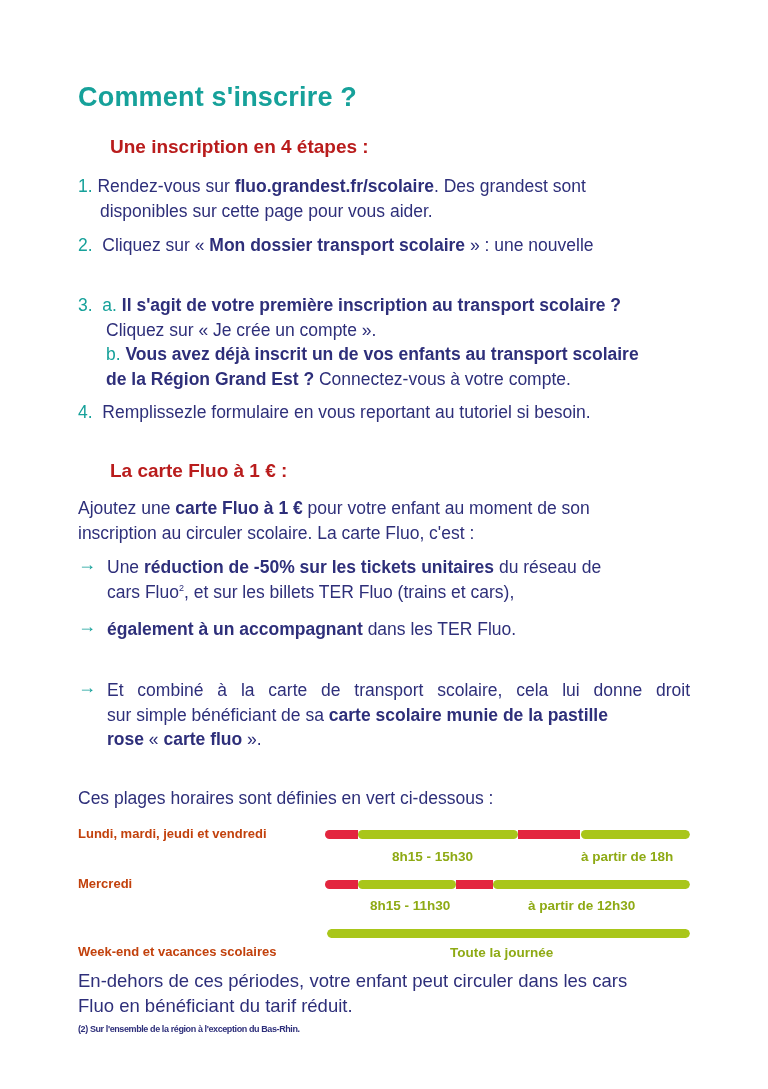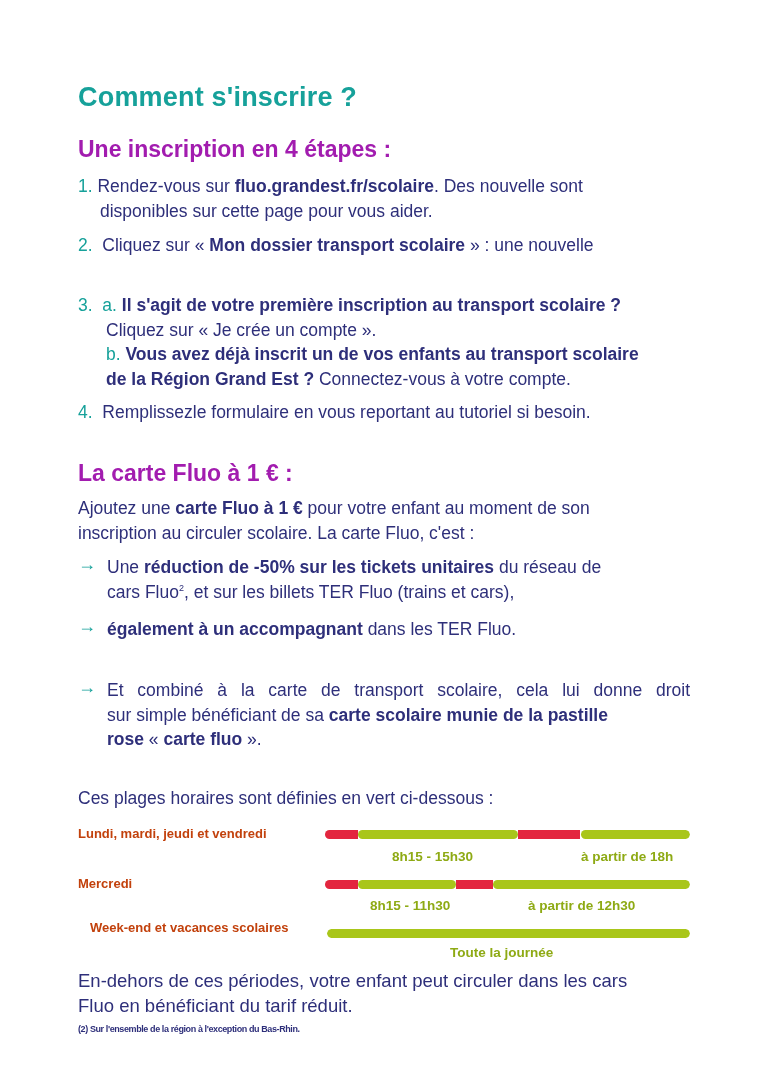--- a/index.html
+++ b/index.html
@@ -1,41 +1,41 @@
 <!DOCTYPE html>
 <html><head>
 <meta charset="utf-8">
 <style>
   html, body { margin: 0; padding: 0; background: #ffffff; }
   body { width: 768px; height: 1089px; position: relative; overflow: hidden;
          font-family: "Liberation Sans", sans-serif; color: #2e2f7a; }
   .abs { position: absolute; }
   .title { left: 78px; top: 82px; font-size: 27px; font-weight: bold; color: #16a19a; letter-spacing: 0.2px; }
-  .h2 { font-size: 23px; font-weight: bold; color: #a21caf; }
+  .h2 { font-size: 19px; font-weight: bold; color: #b91c1c; margin-left: 32px; }
   .p { font-size: 17.5px; line-height: 24.5px; color: #2e2f7a; }
   .num { color: #16a19a; }
   b { font-weight: bold; }
   .arrow { color: #16a19a; font-weight: bold; position: absolute; left: 78px; }
   .just { text-align: justify; text-align-last: left; }
   .rowlabel { font-size: 13px; font-weight: bold; color: #c2410c; left: 78px; }
   .bar { position: absolute; height: 9px; border-radius: 5px; overflow: hidden; }
   .seg { position: absolute; top: 0; height: 9px; border-radius: 5px; }
   .tlabel { font-size: 13.5px; font-weight: bold; color: #8eaa14; position: absolute; white-space: nowrap; }
   .foot { left: 78px; top: 1024px; font-size: 9px; font-weight: bold; color: #2e2f7a; letter-spacing: -0.4px; }
   sup { font-size: 9px; vertical-align: super; line-height: 0; }
 </style>
 </head>
 <body>
 
 <div class="abs title">Comment s'inscrire ?</div>
 
 <div class="abs h2" style="left:78px;top:136px;">Une inscription en 4 étapes :</div>
 
 <div class="abs p" style="left:78px;top:174px;width:612px;">
-  <div class="just"><span class="num">1.</span> <span>Rendez-vous sur </span><b>fluo.grandest.fr/scolaire</b><span>. Des nouvelle sont</span></div>
+  <div class="just"><span class="num">1.</span> <span>Rendez-vous sur </span><b>fluo.grandest.fr/scolaire</b><span>. Des grandest sont</span></div>
   <div style="padding-left:22px;">disponibles sur cette page pour vous aider.</div>
 </div>
 
 <div class="abs p" style="left:78px;top:233px;width:612px;">
   <div><span class="num">2.</span>&nbsp; <span>Cliquez sur « </span><b>Mon dossier transport scolaire</b><span> » : une nouvelle</span></div>
 </div>
 
 <div class="abs p" style="left:78px;top:293px;width:620px;">
   <div><span class="num">3.</span>&nbsp; <span class="num">a.</span> <b>Il s'agit de votre première inscription au transport scolaire ?</b></div>
   <div style="padding-left:28px;">Cliquez sur « Je crée un compte ».</div>
@@ -87,21 +87,21 @@
 <div class="abs rowlabel" style="top:876px;">Mercredi</div>
 <div class="bar" id="bar1" style="left:325px;top:880px;width:365px;">
     <div class="seg" style="left: 0px; width: 32.85px; background: rgb(227, 38, 63); border-radius: 0px; z-index: 0;"></div>
     <div class="seg" style="left: 32.85px; width: 98.55px; background: rgb(169, 198, 26); z-index: 1;"></div>
     <div class="seg" style="left: 131.4px; width: 36.5px; background: rgb(227, 38, 63); border-radius: 0px; z-index: 0;"></div>
     <div class="seg" style="left: 167.9px; width: 197.1px; background: rgb(169, 198, 26); z-index: 1;"></div>
   </div>
 <div class="tlabel" style="left:362px;top:898px;margin-left:8px;">8h15 - 11h30</div>
 <div class="tlabel" style="left:528px;top:898px;">à partir de 12h30</div>
 
-<div class="abs rowlabel" style="top:920px;margin-left:12px;">Week-end et vacances scolaires</div>
+<div class="abs rowlabel" style="top:944px;">Week-end et vacances scolaires</div>
 <div class="bar" id="bar2" style="left:327px;top:929px;width:363px;">
     <div class="seg" style="left: 0px; width: 363px; background: rgb(169, 198, 26); z-index: 1;"></div>
   </div>
 <div class="tlabel" style="left:450px;top:945px;">Toute la journée</div>
 
 <div class="abs p" style="left:78px;top:969px;font-size:18.5px;">
   <div>En-dehors de ces périodes, votre enfant peut circuler dans les cars</div>
   <div>Fluo en bénéficiant du tarif réduit.</div>
 </div>
 

